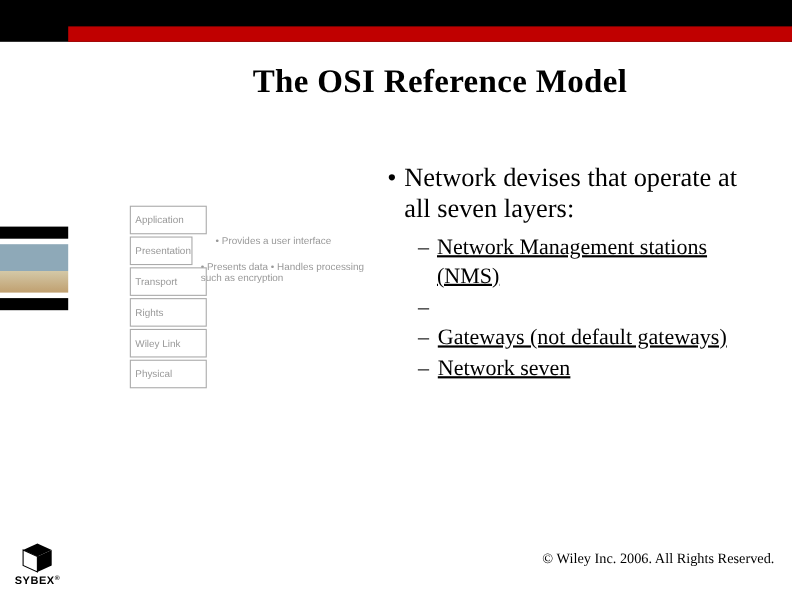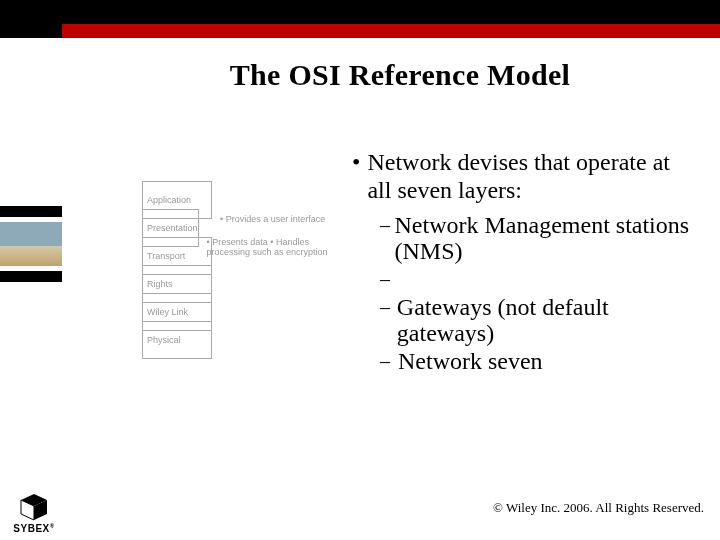--- a/index.html
+++ b/index.html
@@ -70,29 +70,28 @@
     color: #888;
     font-size: 9px;
   }
   .osi-row {
     display: flex;
     align-items: center;
     height: 28px;
   }
   .osi-cell {
     width: 70px;
-    height: 38px;
+    height: 26px;
     border: 1px solid #aaa;
     display: flex;
     align-items: center;
     padding-left: 4px;
     box-sizing: border-box;
     color: #999;
     filter: blur(0.3px);
-    margin-left: 24px;
   }
   .osi-desc {
     padding-left: 8px;
     line-height: 1.1;
     color: #999;
     filter: blur(0.3px);
     margin-top: 40px;
   }
   .body-text {
     position: absolute;
@@ -123,22 +122,23 @@
     display: flex;
     align-items: flex-start;
     margin-bottom: 2px;
   }
   .sub-dash {
     font-size: 20px;
     line-height: 26px;
     width: 18px;
   }
   .sub-text {
-    font-size: 24px;
+    font-size: 20px;
     line-height: 26px;
+    text-decoration: underline;
   }
   .footer {
     position: absolute;
     right: 16px;
     bottom: 24px;
     font-size: 13px;
     color: #000;
     margin-top: 20px;
   }
   .logo-block {

